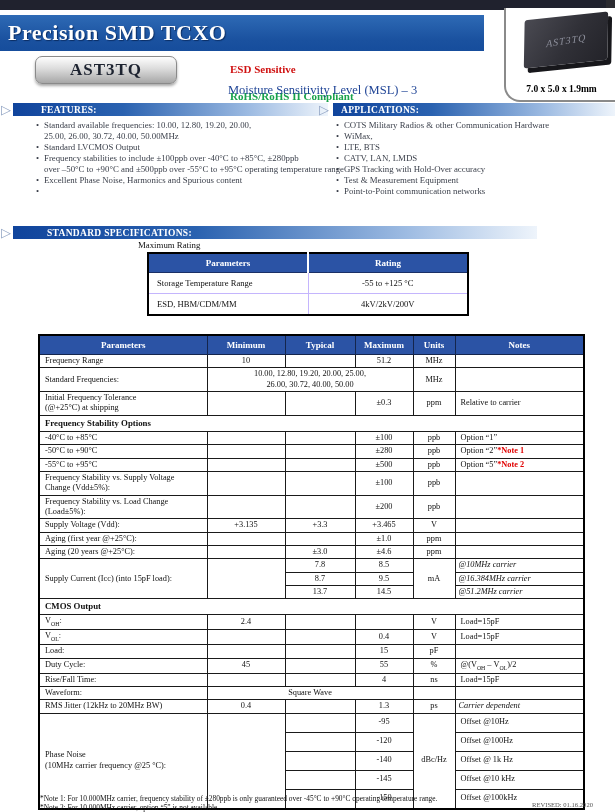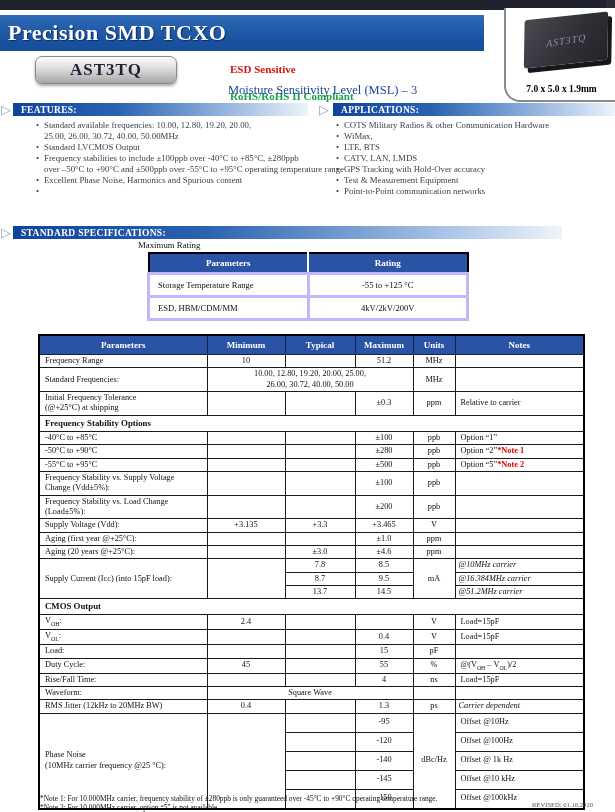--- a/index.html
+++ b/index.html
@@ -33,41 +33,41 @@
   .chip-body{position:absolute;left:4px;top:4px;width:84px;height:48px;background:linear-gradient(125deg,#4a4a52 0%,#303037 55%,#232329 100%);
       transform:rotate(-6deg) skewX(-7deg);border-radius:3px;box-shadow:4px 5px 0 #17171b;
       display:flex;align-items:center;justify-content:center;}
   .chip-label{color:#8e909c;font-size:10px;letter-spacing:1px;transform:rotate(-3deg);font-style:italic;}
   .chip-dims{position:absolute;left:0;bottom:6px;width:100%;text-align:center;font-size:9.5px;font-weight:bold;color:#000;}
   
   .sec-arrow{position:absolute;font-size:13px;color:#8fa2c2;line-height:13px;}
   .bar{position:absolute;height:13px;display:flex;align-items:center;
       background:linear-gradient(to right,#10449c 0%,#2a62b0 35%,#9dbbe2 75%,#eef4fb 100%);}
   .bar span{color:#fff;font-weight:bold;font-size:9.5px;margin-left:8px;letter-spacing:.3px;white-space:nowrap;}
-  .features-bar{left:13px;top:103px;width:295px;}
+  .features-bar{left:13px;top:103px;width:295px;padding-left:20px;}
   .features-arrow{left:1px;top:103px;}
   .applications-bar{left:333px;top:103px;width:282px;}
   .applications-arrow{left:319px;top:103px;}
-  .specs-bar{left:13px;top:226px;width:549px;}
+  .specs-bar{left:13px;top:226px;width:498px;padding-left:26px;}
   .specs-arrow{left:1px;top:226px;}
   
   .list{position:absolute;font-size:8.8px;line-height:11px;color:#3a3f4a;}
   .features-list{left:36px;top:120px;width:430px;}
   .applications-list{left:336px;top:120px;width:278px;}
   .list .item{display:flex;}
   .list .bullet{width:8px;flex:none;}
   
   .maxrating-caption{position:absolute;left:138px;top:240px;font-size:8.8px;color:#111;}
   table{border-collapse:collapse;padding-left:45px;}
   #maxrating-table{position:absolute;left:147px;top:252px;width:322px;border:2px solid #000;
       font-size:8.6px;table-layout:fixed;}
   #maxrating-table th{background:#2b53a5;color:#fff;font-weight:bold;height:16px;font-size:9px;
       border:1px solid #1a2f66;border-left:2px solid #fff;}
   #maxrating-table th:first-child{border-left:1px solid #1a2f66;}
-  #maxrating-table td{border:3px solid #c4b5fd;height:20px;text-align:center;padding:0 4px;}
+  #maxrating-table td{border:1px solid #c4b5fd;height:20px;text-align:center;padding:0 4px;}
   #maxrating-table td.p{text-align:left;padding-left:8px;}
   
   #main-table{position:absolute;left:38px;top:334px;width:545px;border:2px solid #000;
       font-size:8.3px;table-layout:fixed;}
   #main-table th{background:#2b53a5;color:#fff;font-weight:bold;height:16px;font-size:9px;border:1px solid #14254d;}
   #main-table td{border:1px solid #1a1a1a;text-align:center;padding:1px 3px;line-height:1.25;}
   #main-table td.p{text-align:left;padding-left:5px;}
   #main-table td.n{text-align:left;padding-left:5px;}
   #main-table td.nc{text-align:left;font-style:italic;}
   #main-table td.sec{text-align:left;padding-left:5px;font-weight:bold;font-size:8.8px;height:13px;}

